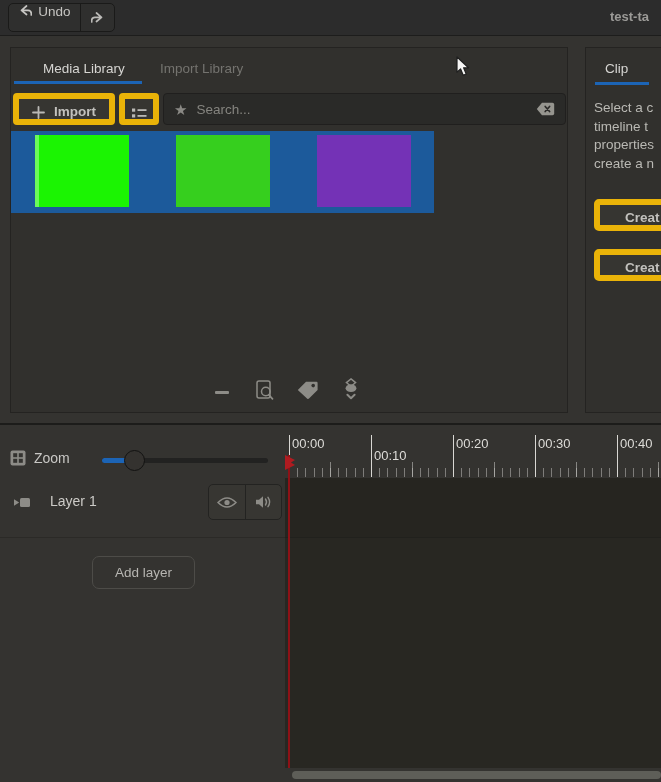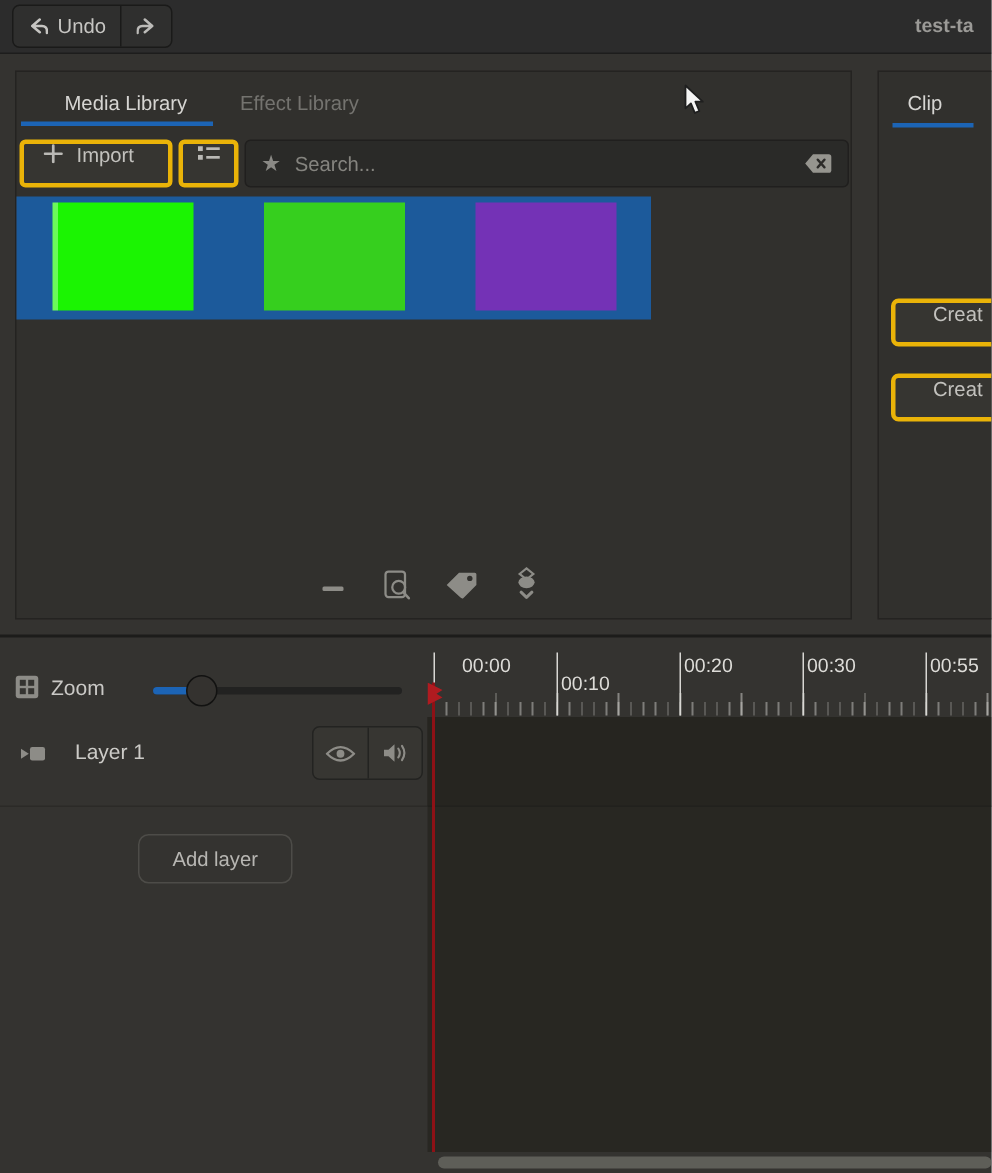--- a/index.html
+++ b/index.html
@@ -3,33 +3,33 @@
 <meta charset="utf-8">
 <style>
   html,body{margin:0;padding:0;}
   #stage{position:relative;width:661px;height:782px;background:#343330;overflow:hidden;
          font-family:"Liberation Sans",sans-serif;font-size:13px;color:#c8c7c3;}
   .abs{position:absolute;}
 
   
   .header{left:0;top:0;width:661px;height:36px;background:#2c2c2c;border-bottom:1px solid #1d1d1c;box-sizing:border-box;}
   .undo-group{left:8px;top:3px;width:107px;height:29px;border:1px solid #1a1a19;border-radius:5px;background:#2f2f2e;display:flex;box-sizing:border-box;}
-  .undo-btn{flex:0 0 71px;display:flex;align-items:center;justify-content:center;gap:6px;border-right:1px solid #1a1a19;color:#c6c5c2;font-size:13.5px;}
+  .undo-btn{flex:0 0 71px;display:flex;justify-content:center;gap:6px;border-right:1px solid #1a1a19;color:#c6c5c2;font-size:13.5px;}
   .redo-btn{flex:1;display:flex;align-items:center;justify-content:center;}
   .window-title{left:610px;top:9px;font-weight:bold;color:#9b9a97;white-space:nowrap;}
 
   
   .panel{background:#31302d;border:1px solid #242321;box-sizing:border-box;}
   .media-panel{left:10px;top:47px;width:558px;height:366px;}
   .clip-panel{left:585px;top:47px;width:200px;height:366px;}
   .tab-label{font-size:13.5px;color:#d6d5d2;white-space:nowrap;}
   .tab-label.inactive{color:#74736f;}
   .tab-underline{height:3px;}
 
-  .btn{background:#363531;border:3px solid #eab308;border-radius:4px;color:#c2c1bd;font-size:13.5px;box-sizing:border-box;display:flex;align-items:flex-start;}
+  .btn{background:#363531;border:6px solid #eab308;border-radius:4px;color:#c2c1bd;font-size:13.5px;box-sizing:border-box;display:flex;align-items:flex-end;font-weight:bold;}
   .import-btn{left:2px;top:45px;width:102px;height:32px;gap:9px;padding-left:13px;}
   .listview-btn{left:108px;top:45px;width:40px;height:32px;justify-content:center;}
   .search-entry{left:152px;top:45px;width:403px;height:32px;background:#2a2a28;border:1px solid #201f1e;border-radius:4px;display:flex;align-items:center;box-sizing:border-box;padding:0 10px;}
   .search-entry input{flex:1;background:transparent;border:none;outline:none;color:#cccbc7;font-size:13.5px;padding:0 0 0 9px;font-family:"Liberation Sans",sans-serif;min-width:0;}
   .search-entry input::placeholder{color:#85847f;opacity:1;}
   .star-glyph{font-size:15px;color:#8a8985;line-height:1;}
 
   .selected-media-row{left:0;top:83px;width:423px;height:82px;}
   .media-thumb{position:absolute;top:4px;width:94px;height:72px;}
 
@@ -83,21 +83,21 @@
         <svg width="14" height="13" viewBox="0 0 14 13">
           <path d="M5.5,2 L10.5,6.3 L5.5,10.5 M10.5,6.3 H4 C1.8,6.3 0.7,7.9 0.7,9.6 V11" stroke="#bcbbb8" stroke-width="1.7" fill="none" stroke-linecap="round" stroke-linejoin="round"></path>
         </svg>
       </div>
     </div>
     <div class="abs window-title">test-ta</div>
   </div>
 
   <div class="abs panel media-panel">
     <div class="abs tab-label" style="left:32px;top:13px;">Media Library</div>
-    <div class="abs tab-label inactive" style="left:149px;top:13px;">Effect Library</div>
+    <div class="abs tab-label inactive" style="left:149px;top:13px;">Import Library</div>
     <div class="abs tab-underline accent-bg" style="left: 3px; top: 33px; width: 128px; background: rgb(28, 100, 181);"></div>
 
     <div class="abs btn import-btn">
       <svg width="13" height="13" viewBox="0 0 13 13">
         <path d="M6.5,1 V12 M1,6.5 H12" stroke="#bab9b5" stroke-width="1.8" stroke-linecap="round"></path>
       </svg>
       <span>Import</span>
     </div>
 
     <div class="abs btn listview-btn">
@@ -137,20 +137,26 @@
     <svg class="abs" style="left:331px;top:330px;" width="18" height="23" viewBox="0 0 18 23">
       <path d="M9,0.9 L13.6,4.6 L9,8.3 L4.4,4.6 Z" stroke="#8d8c87" stroke-width="1.4" fill="none"></path>
       <ellipse cx="9" cy="10.2" rx="5.4" ry="3.9" fill="#8d8c87"></ellipse>
       <path d="M5.4,16.8 L9,20.2 L12.6,16.8" stroke="#8d8c87" stroke-width="2" fill="none" stroke-linecap="round" stroke-linejoin="round"></path>
     </svg>
   </div>
 
   <div class="abs panel clip-panel">
     <div class="abs tab-label" style="left:19px;top:13px;">Clip</div>
     <div class="abs tab-underline accent-bg" style="left: 9px; top: 34px; width: 54px; background: rgb(28, 100, 181);"></div>
+    <div class="abs clip-desc">
+      <div>Select a c</div>
+      <div>timeline t</div>
+      <div>properties</div>
+      <div>create a n</div>
+    </div>
     <div class="abs btn clip-btn" style="top:151px;">Creat</div>
     <div class="abs btn clip-btn" style="top:201px;">Creat</div>
   </div>
 
   <div class="abs divider"></div>
 
   <svg class="abs" style="left:10px;top:450px;" width="16" height="16" viewBox="0 0 16 16">
     <rect x="0.5" y="0.5" width="15" height="15" rx="2" fill="#8d8c87"></rect>
     <rect x="3.2" y="3.2" width="4" height="4" fill="#343330"></rect>
     <rect x="8.8" y="3.2" width="4" height="4" fill="#343330"></rect>
@@ -159,29 +165,29 @@
   </svg>
   <div class="abs zoom-label">Zoom</div>
   <div class="abs slider-track"></div>
   <div class="abs slider-fill accent-bg" style="background: rgb(28, 100, 181); width: 33px;"></div>
   <div class="abs slider-knob" style="left: 124px;"></div>
 
   <div class="abs ruler">
     <div class="tick-medium"></div>
     <div class="tick-minor"></div>
   <div class="tick-major" style="left: 4px;"></div>
-      <div class="tick-label" style="left: 23px;">00:00</div>
+      <div class="tick-label" style="left: 7px;">00:00</div>
       <div class="tick-major" style="left: 86px;"></div>
       <div class="tick-label" style="left: 89px; margin-top: 12px;">00:10</div>
       <div class="tick-major" style="left: 168px;"></div>
       <div class="tick-label" style="left: 171px;">00:20</div>
       <div class="tick-major" style="left: 250px;"></div>
       <div class="tick-label" style="left: 253px;">00:30</div>
       <div class="tick-major" style="left: 332px;"></div>
-      <div class="tick-label" style="left: 335px;">00:55</div>
+      <div class="tick-label" style="left: 335px;">00:40</div>
     </div>
 
   <div class="abs track-area"></div>
   <div class="abs track-row"></div>
 
   <div class="abs layer-row">
     <svg class="abs" style="left:13px;top:496px;position:absolute;left:13px;top:18px;" width="18" height="13" viewBox="0 0 18 13">
       <path d="M1,3.2 L6.2,6.5 L1,9.8 Z" fill="#8d8c87"></path>
       <rect x="7" y="2" width="10" height="9" rx="1.5" fill="#8d8c87"></rect>
     </svg>

